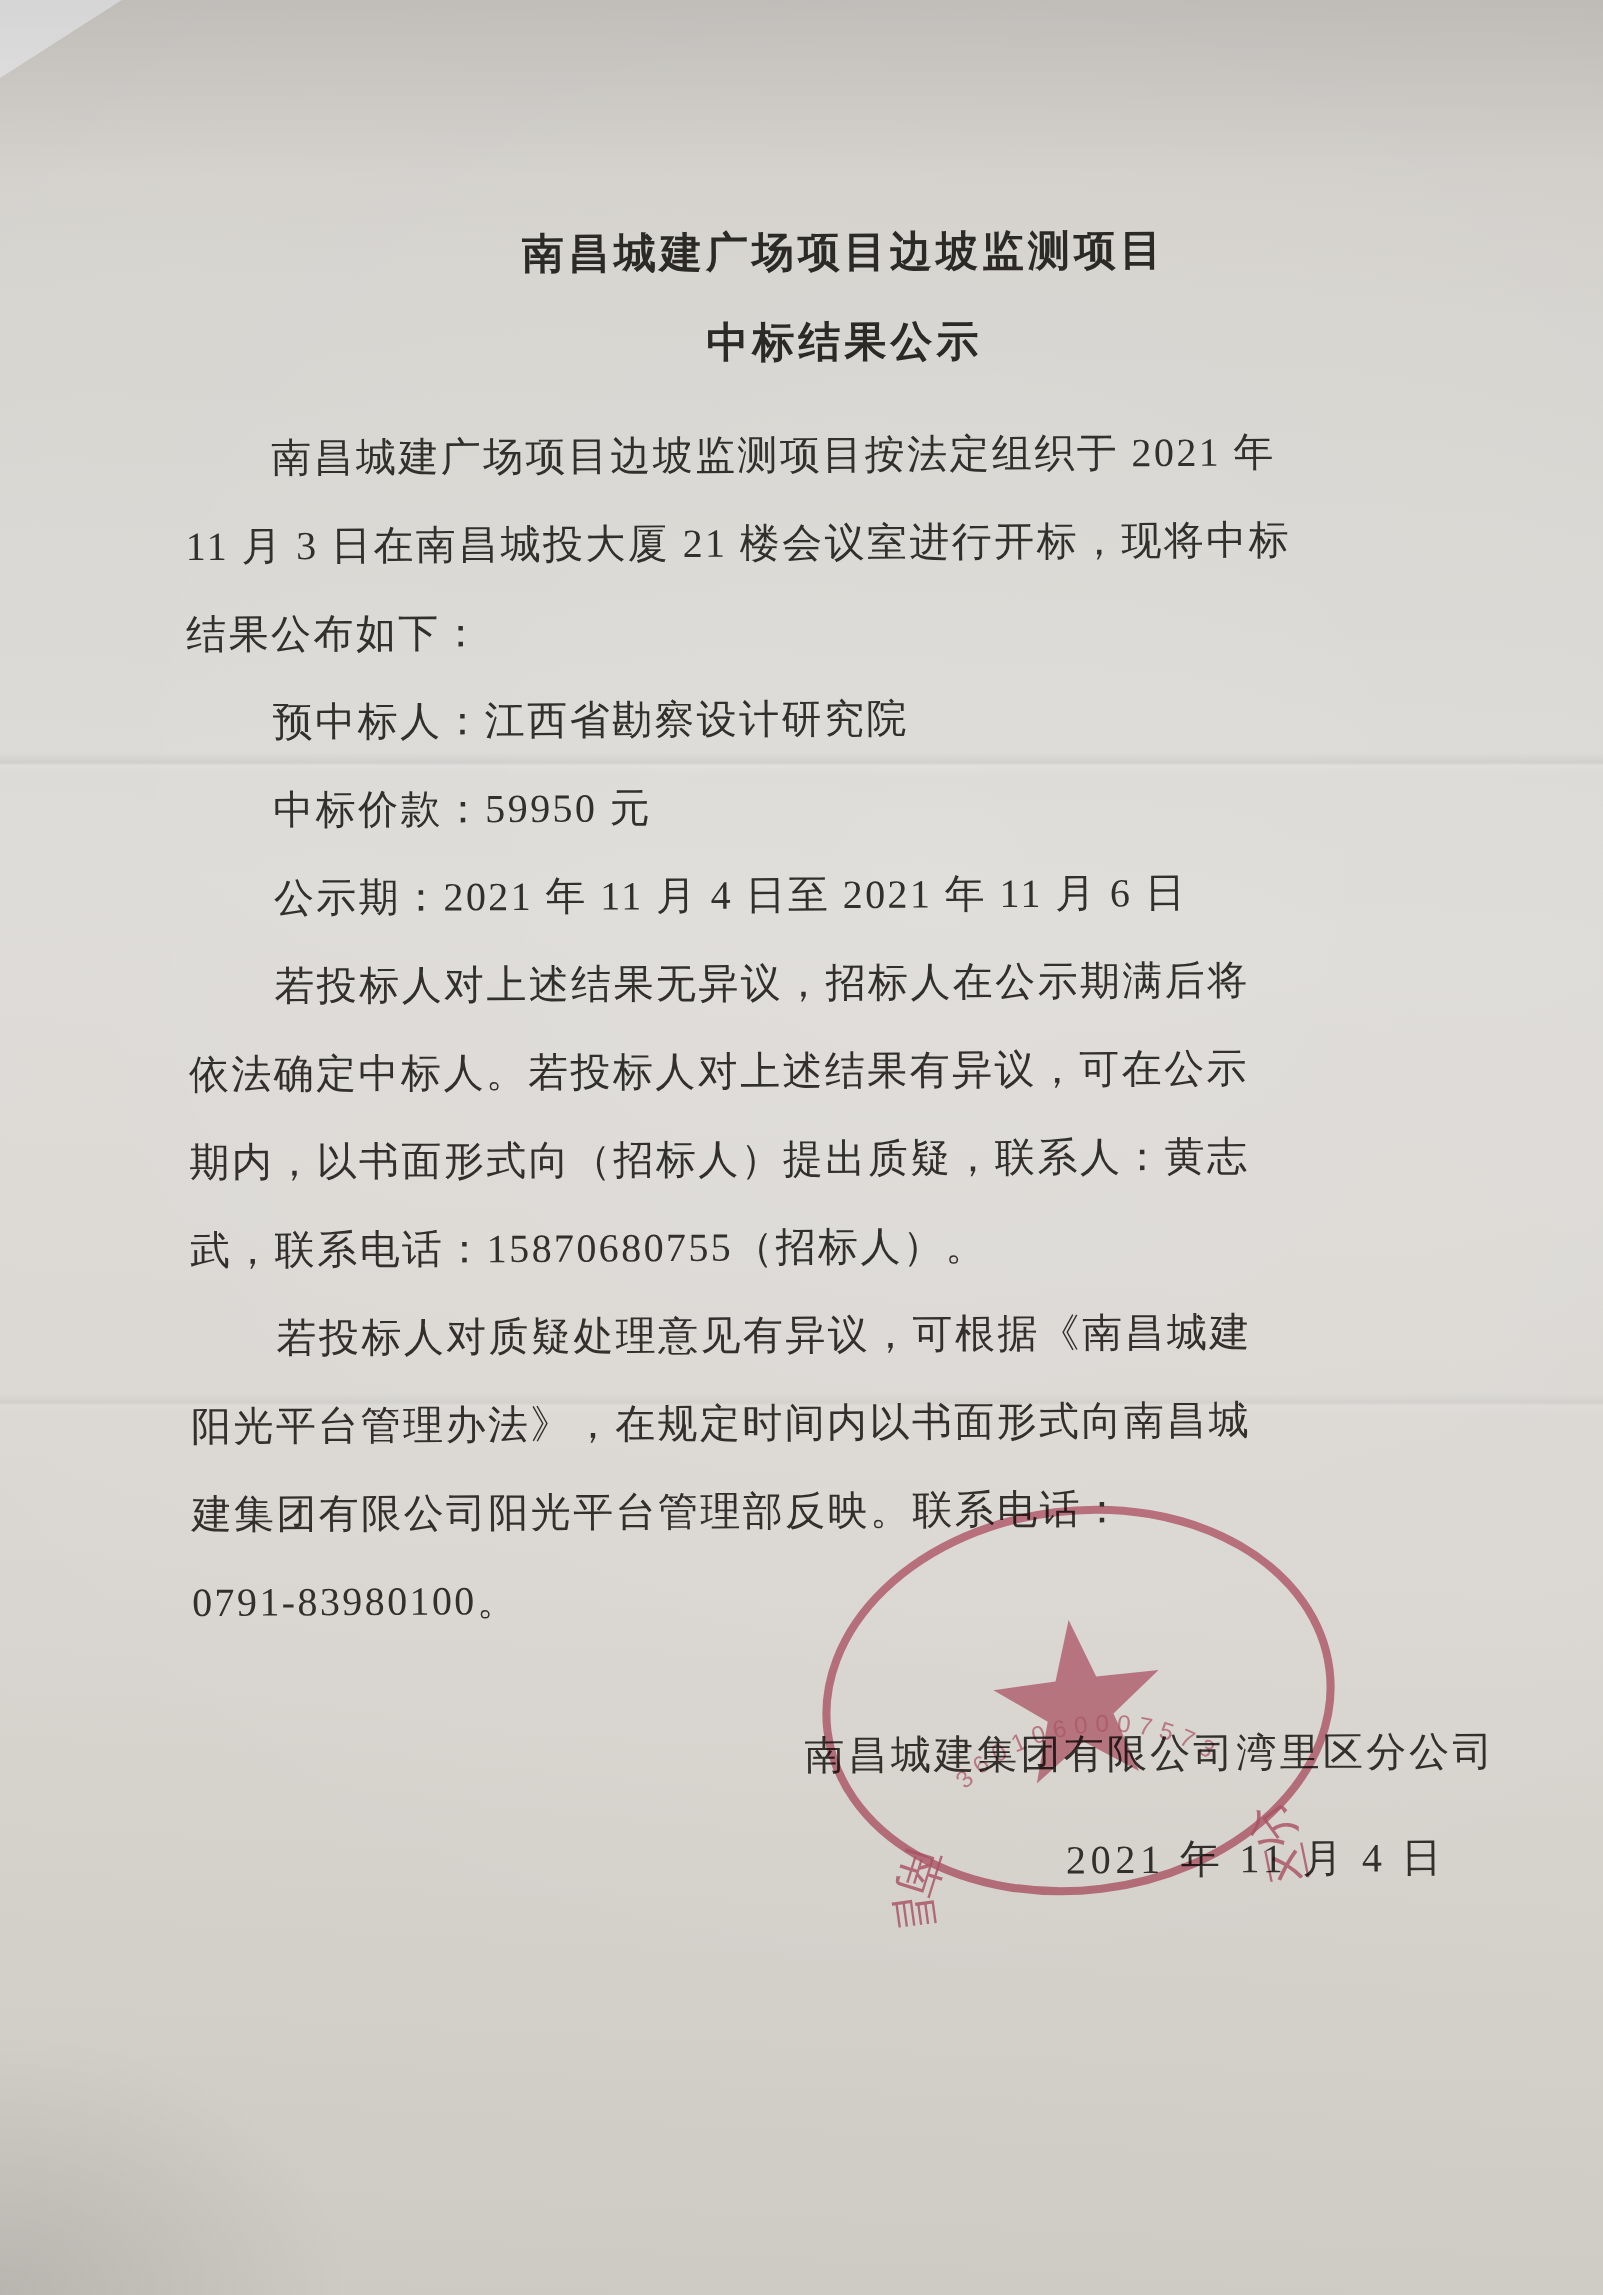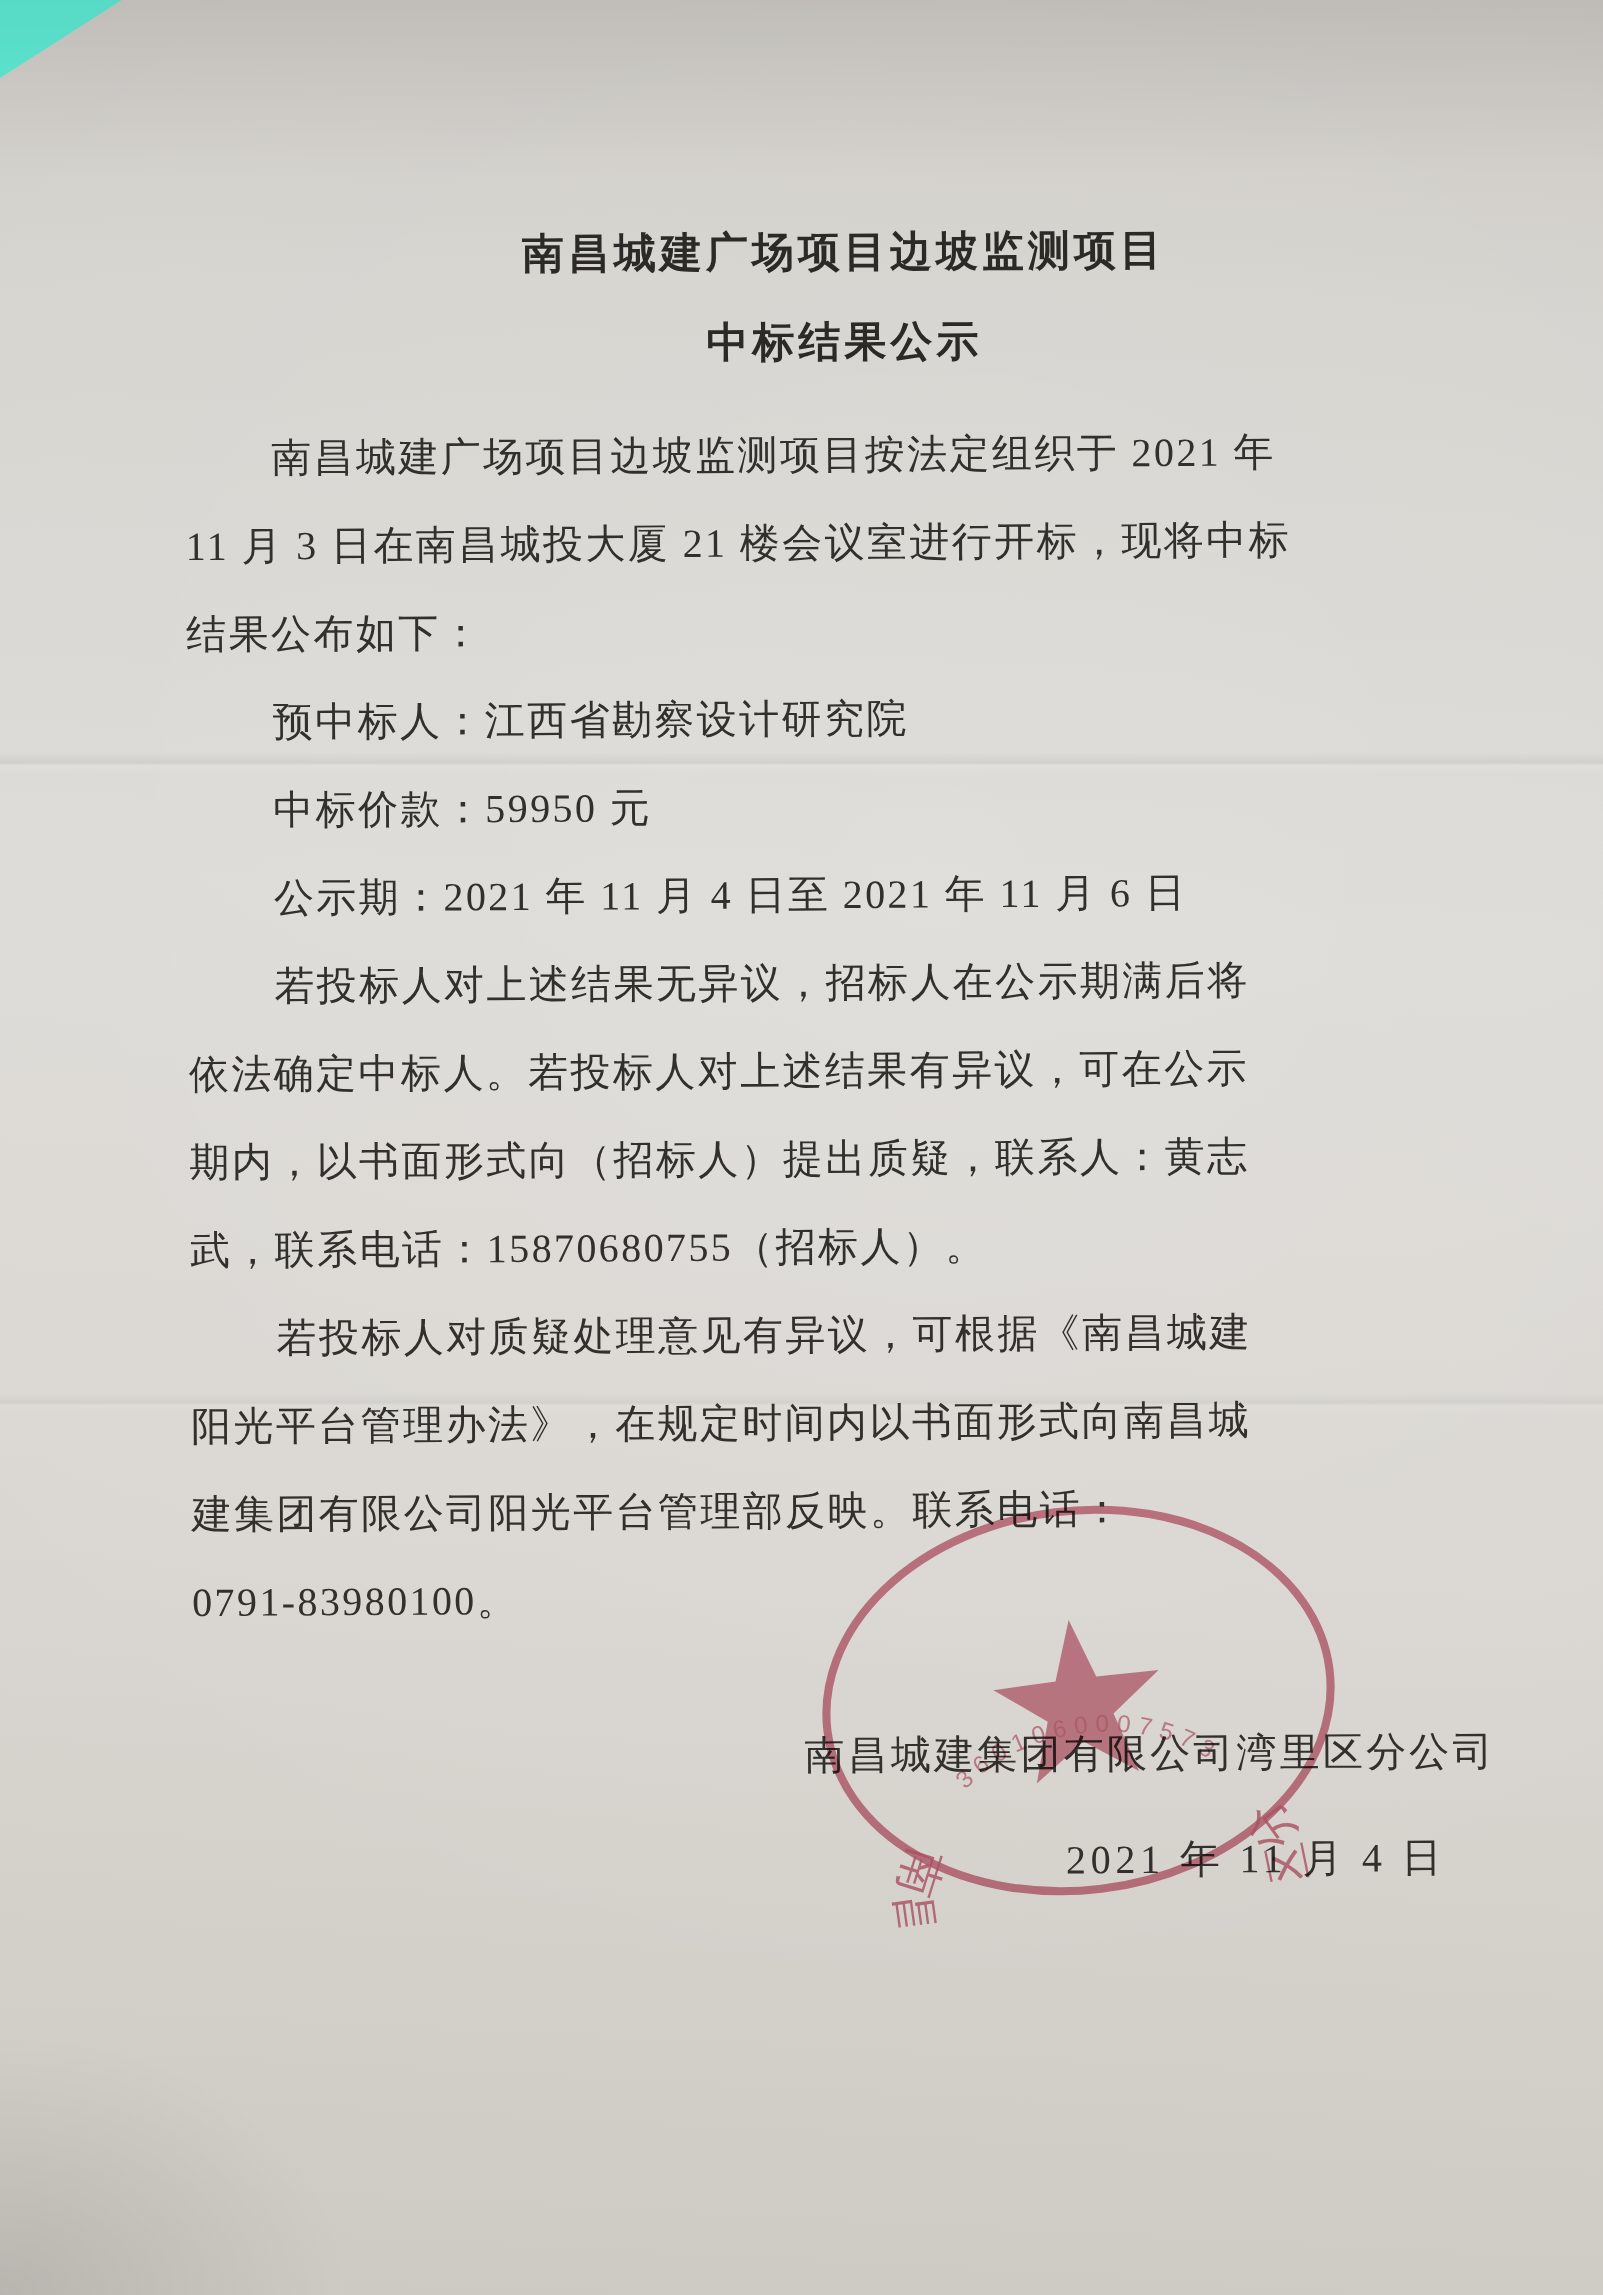--- a/index.html
+++ b/index.html
@@ -1,20 +1,20 @@
 <!DOCTYPE html>
 <html style="font-size:13px"><head>
 <meta charset="utf-8">
 <style>
   html,body{margin:0;padding:0;background:#3f332c;}
   #screen{
     position:relative;
     width:1603px;height:2295px;
     overflow:hidden;
-    background:#5eead4;
+    background:#e5e5e5;
     font-family:"Liberation Serif","DejaVu Serif",serif;
   }
   
   .paper{
     position:absolute;inset:0;
     clip-path:polygon(7.6% 0, 100% 0, 100% 100%, 0 100%, 0 3.4%);
     background:
       radial-gradient(130% 85% at 58% 38%, rgba(255,255,255,.10), rgba(0,0,0,0) 62%),
       linear-gradient(183deg,#ccc9c4 0%,#d6d4cf 14%,#dddbd7 40%,#dad7d2 68%,#d2cfc9 88%,#cdc9c3 100%);
   }

